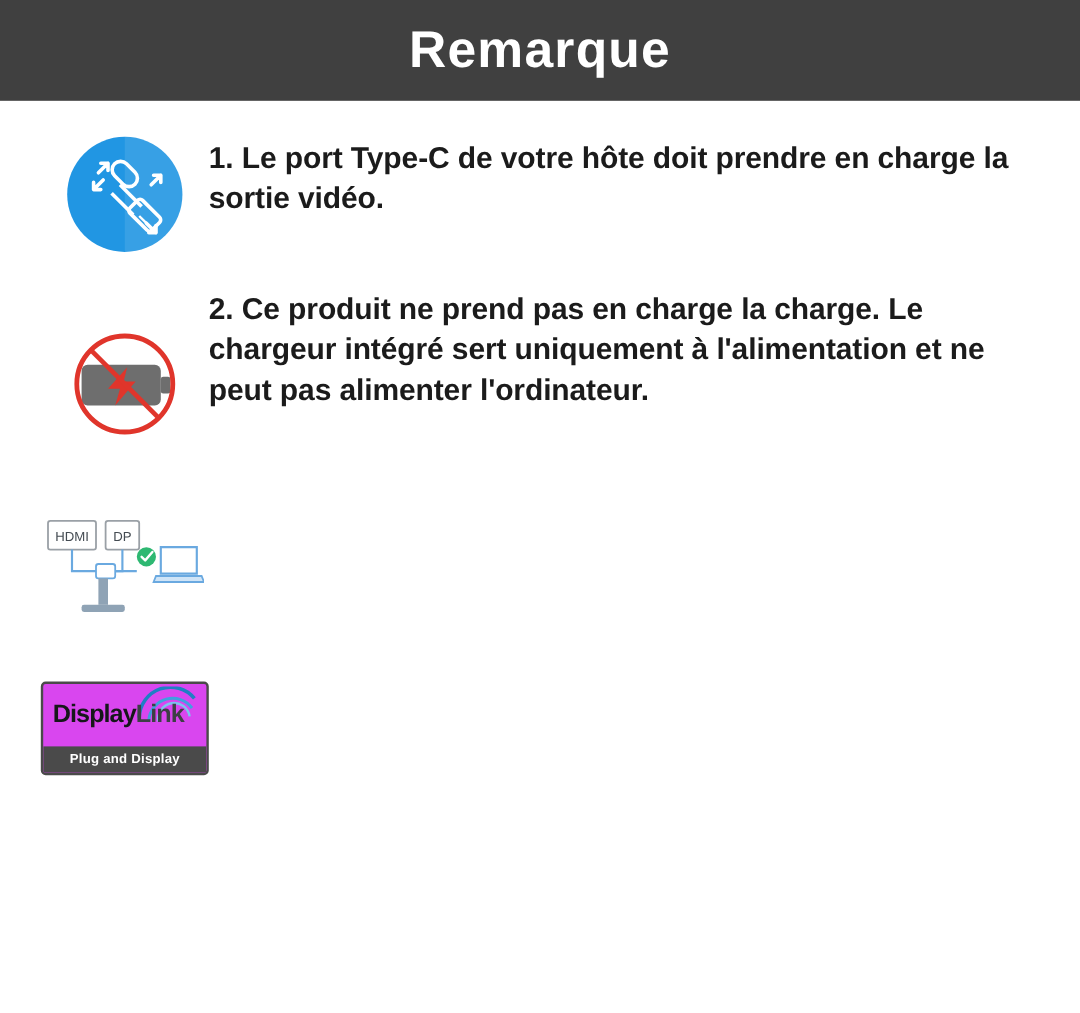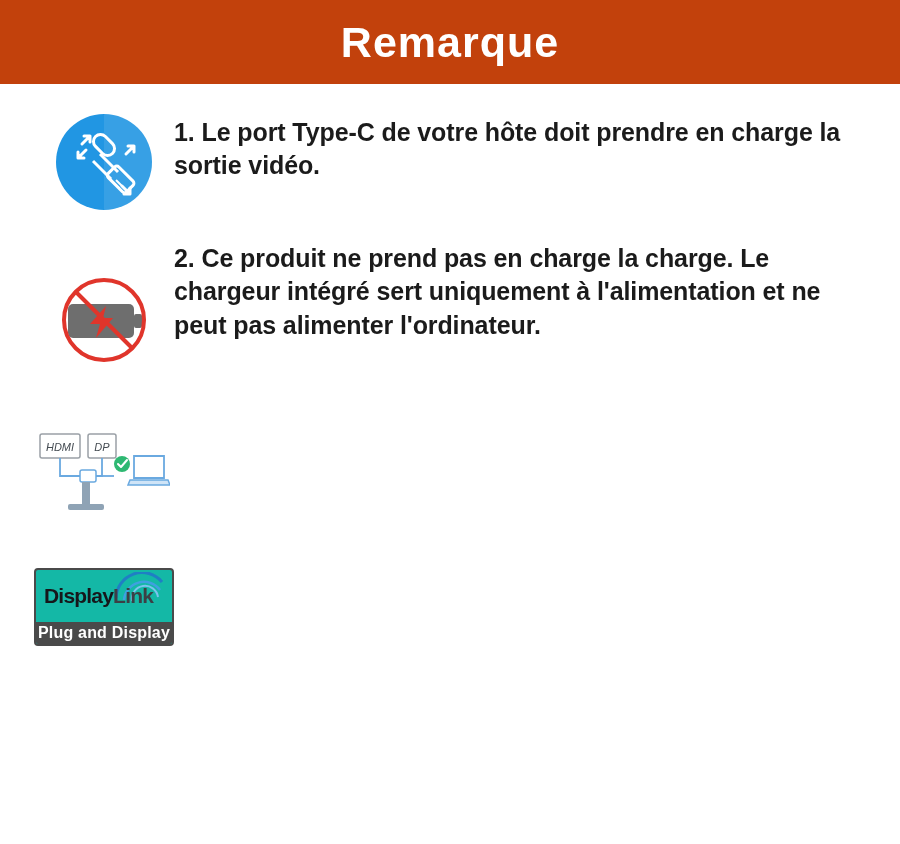--- a/index.html
+++ b/index.html
@@ -15,21 +15,21 @@
   }
   .page {
     position: relative;
     width: 900px;
     height: 844px;
     background: #ffffff;
   }
   .header {
     width: 100%;
     height: 84px;
-    background: #c2410c;
+    background: #404040;
     display: flex;
     align-items: center;
     justify-content: center;
   }
   .header-title {
     color: #ffffff;
     font-size: 43px;
     font-weight: bold;
     letter-spacing: 1px;
     font-family: "Liberation Sans", sans-serif;
@@ -93,30 +93,29 @@
     width: 108px;
     height: 108px;
     position: relative;
   }
 
   
   .icon-ports {
     width: 132px;
     height: 90px;
     position: relative;
-    font-style: italic;
   }
 
   
   .icon-dl {
     width: 142px;
     height: 74px;
     border: 2px solid #4a4a4a;
     border-radius: 4px;
-    background: #14b8a6;
+    background: #d946ef;
     position: relative;
     overflow: hidden;
     text-decoration: underline;
   }
   .dl-top {
     height: 50px;
     position: relative;
   }
   .dl-word {
     position: absolute;
@@ -128,21 +127,21 @@
     letter-spacing: -0.8px;
     font-family: "Liberation Sans", sans-serif;
   }
   .dl-word .light { color: #3c3f45; font-weight: bold; }
   .dl-bottom {
     position: absolute;
     left: 0; right: 0; bottom: 0;
     height: 22px;
     background: #4a4a4a;
     color: #ffffff;
-    font-size: 16px;
+    font-size: 11px;
     font-weight: bold;
     display: flex;
     align-items: center;
     justify-content: center;
     letter-spacing: 0.2px;
     font-family: "Liberation Sans", sans-serif;
   }
   .dl-arc {
     position: absolute;
     right: 6px;

